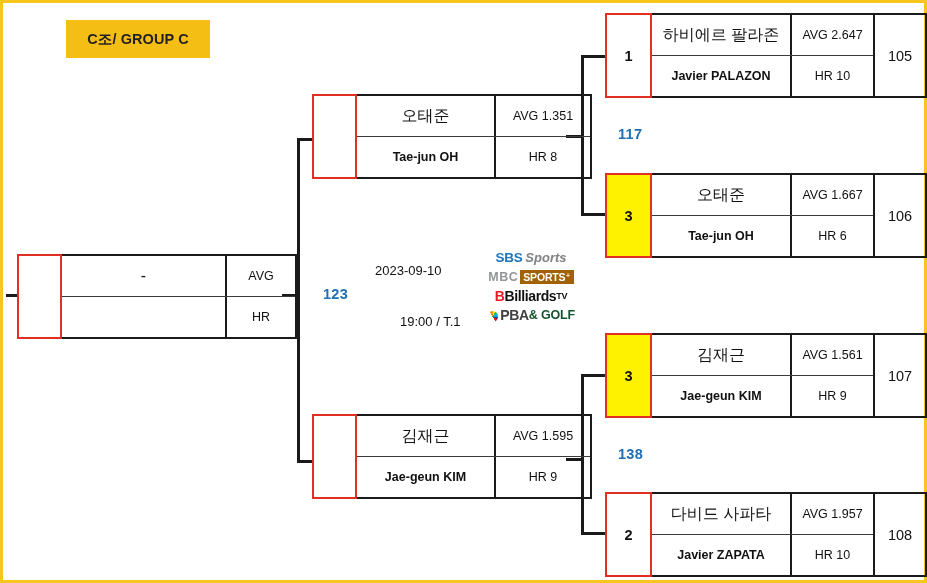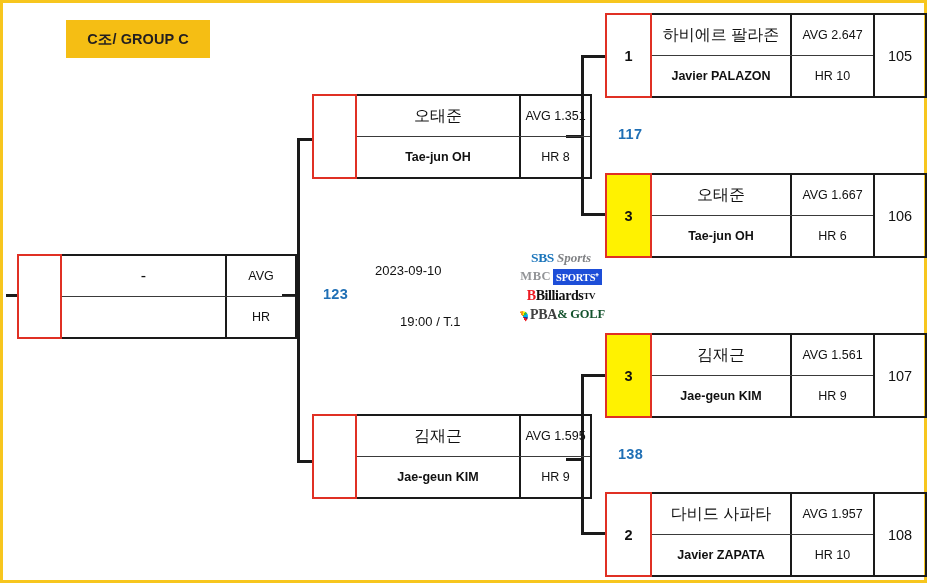--- a/index.html
+++ b/index.html
@@ -72,21 +72,21 @@
   }
 
   
   .box-right{width:322px;height:85px;}
   .box-right .rank{width:47px;}
   .box-right .cstat{width:81px;}
   .box-right .score{width:52px;}
 
   .box-mid{width:280px;height:85px;}
   .box-mid .rank{width:45px;}
-  .box-mid .cstat{width:69px;}
+  .box-mid .cstat{width:94px;}
 
   .box-left{width:280px;height:85px;}
   .box-left .rank{width:45px;}
   .box-left .cstat{width:68px;}
 
   
   .ln{position:absolute;background:#1a1a1a;}
 
   
   .mnum{
@@ -96,29 +96,29 @@
   }
 
   
   .info-date,.info-time{
     position:absolute;
     font-size:13px;color:#111;
     white-space:nowrap;
   }
 
   
-  .logos{position:absolute;left:506px;top:245px;width:104px;font-family:Liberation Serif, serif;}
+  .logos{position:absolute;left:476px;top:245px;width:104px;}
   .logo-row{height:19px;display:flex;align-items:center;justify-content:center;}
 
   .sbs-s{font-size:13.5px;font-weight:bold;color:#1B75BB;letter-spacing:-.3px;}
   .sbs-p{font-size:13px;font-style:italic;color:#808285;margin-left:3px;font-weight:bold;}
 
   .mbc-m{font-size:12.5px;font-weight:bold;color:#939598;letter-spacing:.5px;}
   .mbc-badge{
-    background:#1d4ed8;color:#fff;font-size:10.5px;font-weight:bold;
+    background:#a16207;color:#fff;font-size:10.5px;font-weight:bold;
     padding:1px 3px 1px 3px;margin-left:2px;letter-spacing:-.2px;
   }
 
   .bil{font-size:14px;font-weight:bold;color:#111;letter-spacing:-.4px;position:relative;}
   .bil .dot{color:#ED1C24;}
   .bil-tv{font-size:9px;font-weight:bold;color:#111;vertical-align:super;letter-spacing:-.3px;}
 
   .peacock{display:inline-block;width:11px;height:11px;margin-right:2px;
     background:
       conic-gradient(from -30deg,

